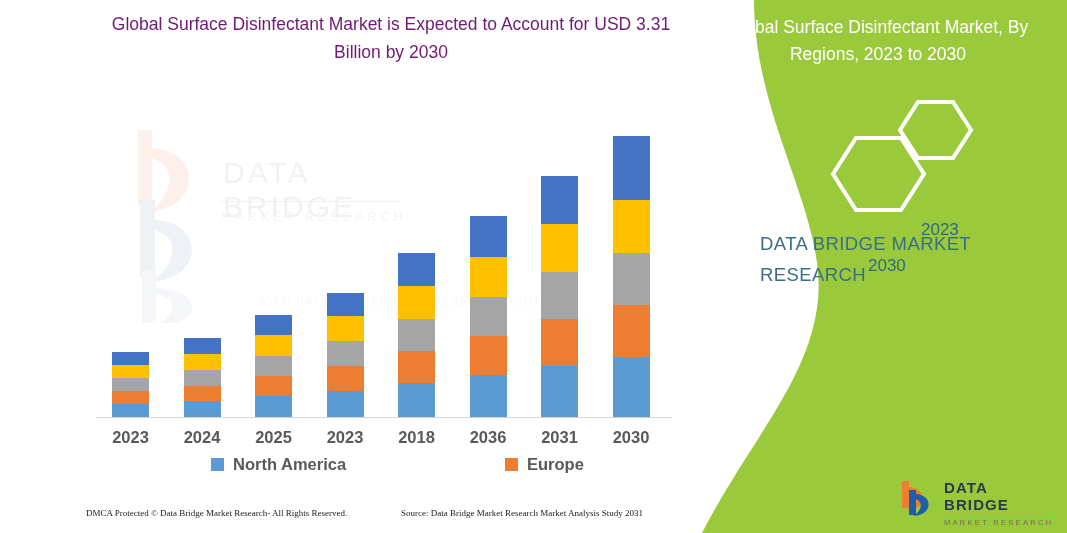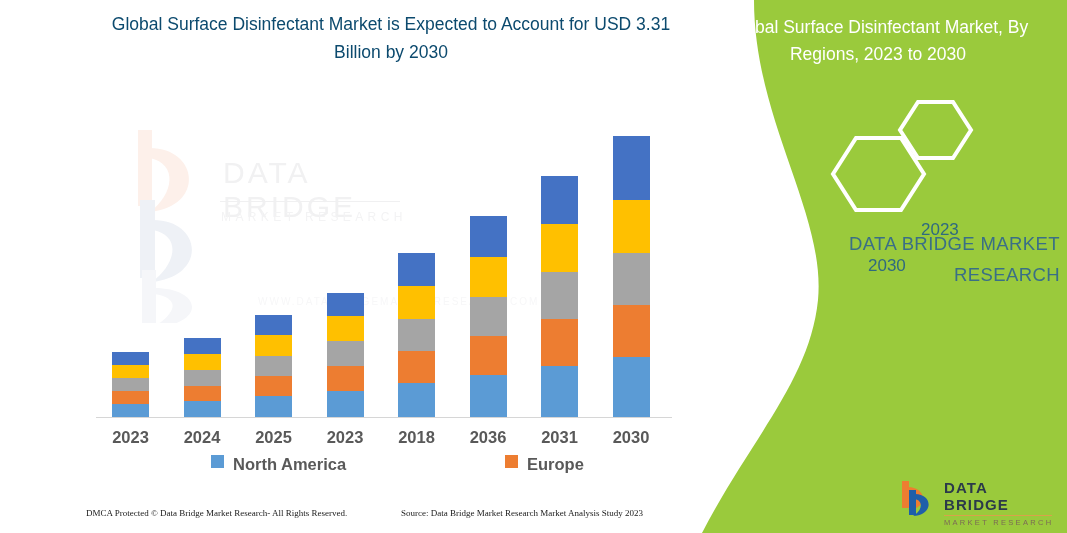--- a/index.html
+++ b/index.html
@@ -21,51 +21,51 @@
 
   .hex-wrap{position:absolute;left:818px;top:98px;width:180px;height:115px;}
   .hex-label{
     position:absolute;color:#2f6a7f;font-size:17px;
     font-family:"Liberation Sans", sans-serif;
   }
   .hex-label.y2030{left:50px;top:158px;}
   .hex-label.y2023{left:103px;top:122px;}
 
   .brand-text{
-    position:absolute;left:760px;top:228px;width:300px;text-align:right;
+    position:absolute;left:760px;top:228px;width:300px;text-align:left;
     color:#3a6f86;font-size:18.5px;line-height:31px;letter-spacing:.4px;
   }
 
   
   .logo{position:absolute;left:896px;top:478px;width:160px;height:44px;}
   .logo-mark{position:absolute;left:0;top:0;width:40px;height:40px;}
   .logo-txt{position:absolute;left:48px;top:1px;}
   .logo-title{color:#2b3a4a;font-size:15px;letter-spacing:1.1px;font-weight:bold;}
   .logo-rule{width:108px;height:1px;background:#d9a24a;margin:2px 0 2px 0;}
   .logo-sub{color:#7c6a55;font-size:7.5px;letter-spacing:2.3px;}
 
   
   .chart-title{
     position:absolute;left:96px;top:10px;width:590px;text-align:center;
-    color:#0c4a6e;font-size:17.5px;line-height:28px;
+    color:#701a75;font-size:17.5px;line-height:28px;
   }
   .baseline{position:absolute;left:96px;top:417px;width:576px;height:1px;background:#d6d6d6;}
 
   .bars{position:absolute;left:96px;top:120px;width:590px;height:297px;}
   .bar{position:absolute;bottom:0;width:37px;display:flex;flex-direction:column-reverse;}
   .seg{width:100%;}
 
   .xlabels{position:absolute;left:96px;top:428px;width:576px;height:24px;}
   .xlab{
     position:absolute;top:0;width:64px;text-align:center;
     color:#595959;font-size:16.5px;font-weight:bold;
   }
 
   .legend{position:absolute;left:96px;top:455px;width:590px;height:26px;}
-  .leg-item{position:absolute;display:flex;gap:9px;}
+  .leg-item{position:absolute;display:flex;align-items:center;gap:9px;}
   .leg-sw{width:13px;height:13px;display:inline-block;}
   .leg-tx{color:#595959;font-size:16.5px;font-weight:bold;}
 
   
   .wm{position:absolute;left:128px;top:128px;width:300px;height:195px;opacity:1;pointer-events:none;}
   .wm-title{
     position:absolute;left:95px;top:28px;color:#f1f1f2;font-size:30px;
     letter-spacing:3px;font-family:"Liberation Sans", sans-serif;
   }
   .wm-rule{position:absolute;left:92px;top:73px;width:180px;height:1px;background:#f0f0f1;}
@@ -212,16 +212,16 @@
         <span class="leg-tx">North America</span>
       </div>
       <div class="leg-item" style="left: 376px; padding-left: 33px;">
         <span class="leg-sw" style="background: rgb(237, 125, 49);"></span>
         <span class="leg-tx">Europe</span>
       </div>
     </div>
 
   <div class="footer">
     <span class="foot-l">DMCA Protected © Data Bridge Market Research-  All Rights Reserved.</span>
-    <span class="foot-r">Source: Data Bridge Market Research  Market Analysis Study 2023</span>
+    <span class="foot-r">Source: Data Bridge Market Research  Market Analysis Study 2031</span>
   </div>
 
 </div>
 
 </body></html>

